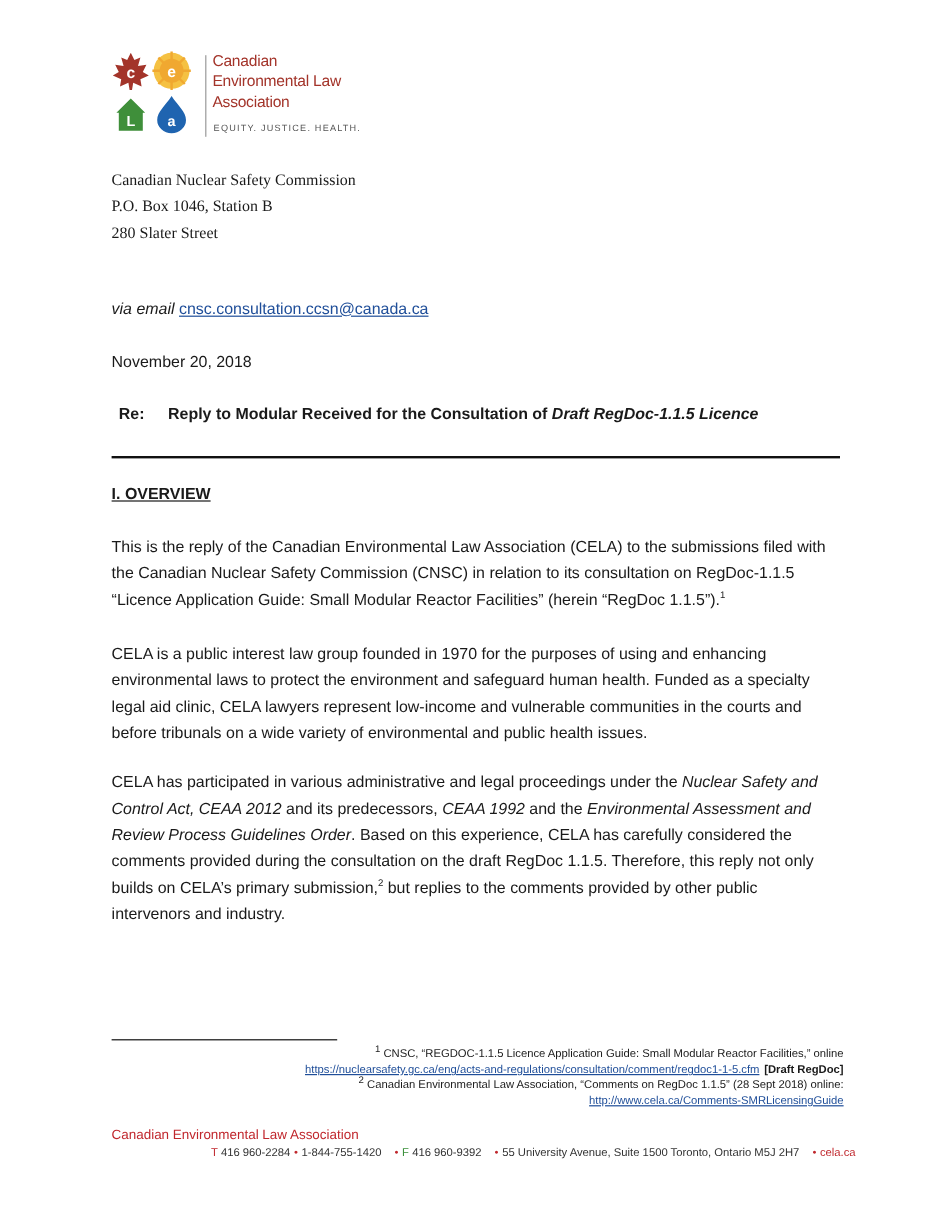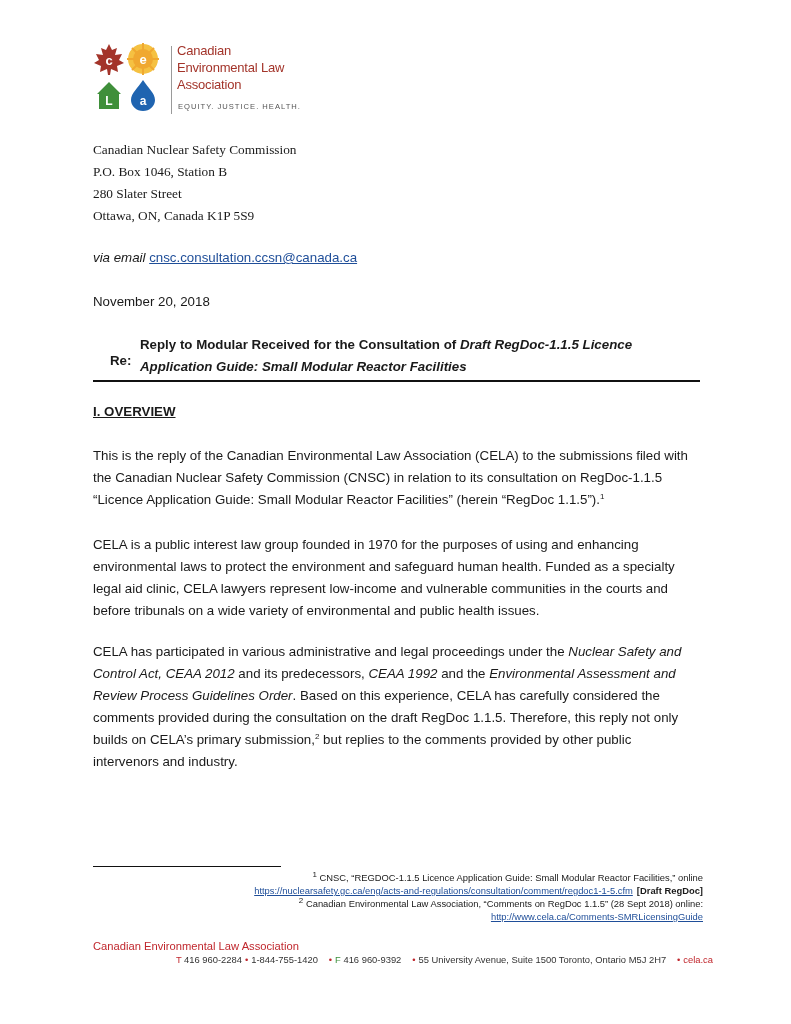--- a/index.html
+++ b/index.html
@@ -14,21 +14,21 @@
   .logo-tag { position: absolute; left: 85px; top: 60px; font-size: 7.6px; letter-spacing: 1px; color: #555; white-space: nowrap; }
 
   .text { font-size: 13.3px; line-height: 22px; }
   .addr { left: 93px; top: 139px; }
   .addr div { white-space: nowrap; font-family: Liberation Serif, serif; }
   .via { left: 93px; top: 247px; white-space: nowrap; }
   .date { left: 93px; top: 291px; white-space: nowrap; }
   a.link { color: #1f4e99; text-decoration: underline; }
 
   .re { left: 93px; top: 334px; width: 610px; font-weight: bold; }
-  .re-label { position: absolute; left: 17px; top: 0; margin-top: 16px; }
+  .re-label { position: absolute; left: 6px; top: 0; }
   .re-text { position: absolute; left: 47px; top: 0; width: 560px; }
   .rule { left: 93px; top: 380px; width: 607px; height: 2px; background: #111; }
 
   .heading { left: 93px; top: 401px; font-weight: bold; text-decoration: underline; white-space: nowrap; }
 
   .para { left: 93px; width: 607px; }
   .p1 { top: 445px; }
   .p2 { top: 534px; }
   .p3 { top: 641px; }
   sup { font-size: 8px; line-height: 0; }
@@ -80,35 +80,33 @@
     <div>Environmental Law</div>
     <div>Association</div>
   </div>
   <div class="logo-tag">EQUITY. JUSTICE. HEALTH.</div>
 </div>
 
 <div class="abs text addr">
   <div>Canadian Nuclear Safety Commission</div>
   <div>P.O. Box 1046, Station B</div>
   <div>280 Slater Street</div>
-  <div>Ottawa, ON, Canada K1P 5S9</div>
 </div>
 
 <div class="abs text via">
   <i>via email</i>
   <a class="link">cnsc.consultation.ccsn@canada.ca</a>
 </div>
 
 <div class="abs text date">November 20, 2018</div>
 
 <div class="abs text re">
   <span class="re-label">Re:</span>
   <div class="re-text">
     <span>Reply to Modular Received for the Consultation of </span><i>Draft RegDoc-1.1.5 Licence</i><br>
-    <i>Application Guide: Small Modular Reactor Facilities</i>
   </div>
 </div>
 <div class="abs rule"></div>
 
 <div class="abs text heading">I. OVERVIEW</div>
 
 <div class="abs text para p1">
   <span>This is the reply of the Canadian Environmental Law Association (CELA) to the submissions filed with the Canadian Nuclear Safety Commission (CNSC) in relation to its consultation on RegDoc-1.1.5 “Licence Application Guide: Small Modular Reactor Facilities” (herein “RegDoc 1.1.5”).</span><sup>1</sup>
 </div>
 

